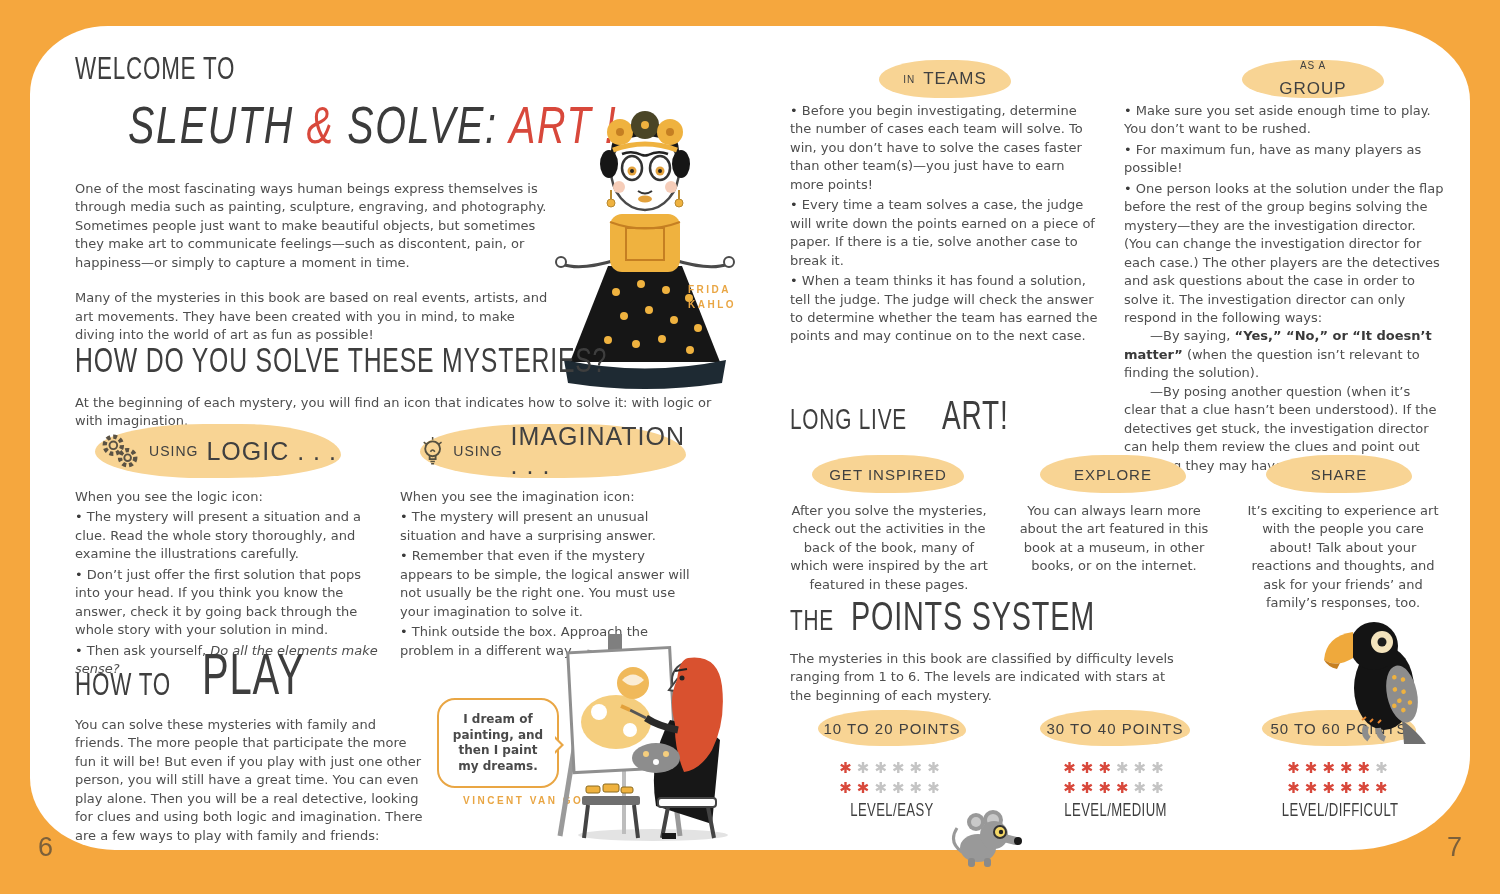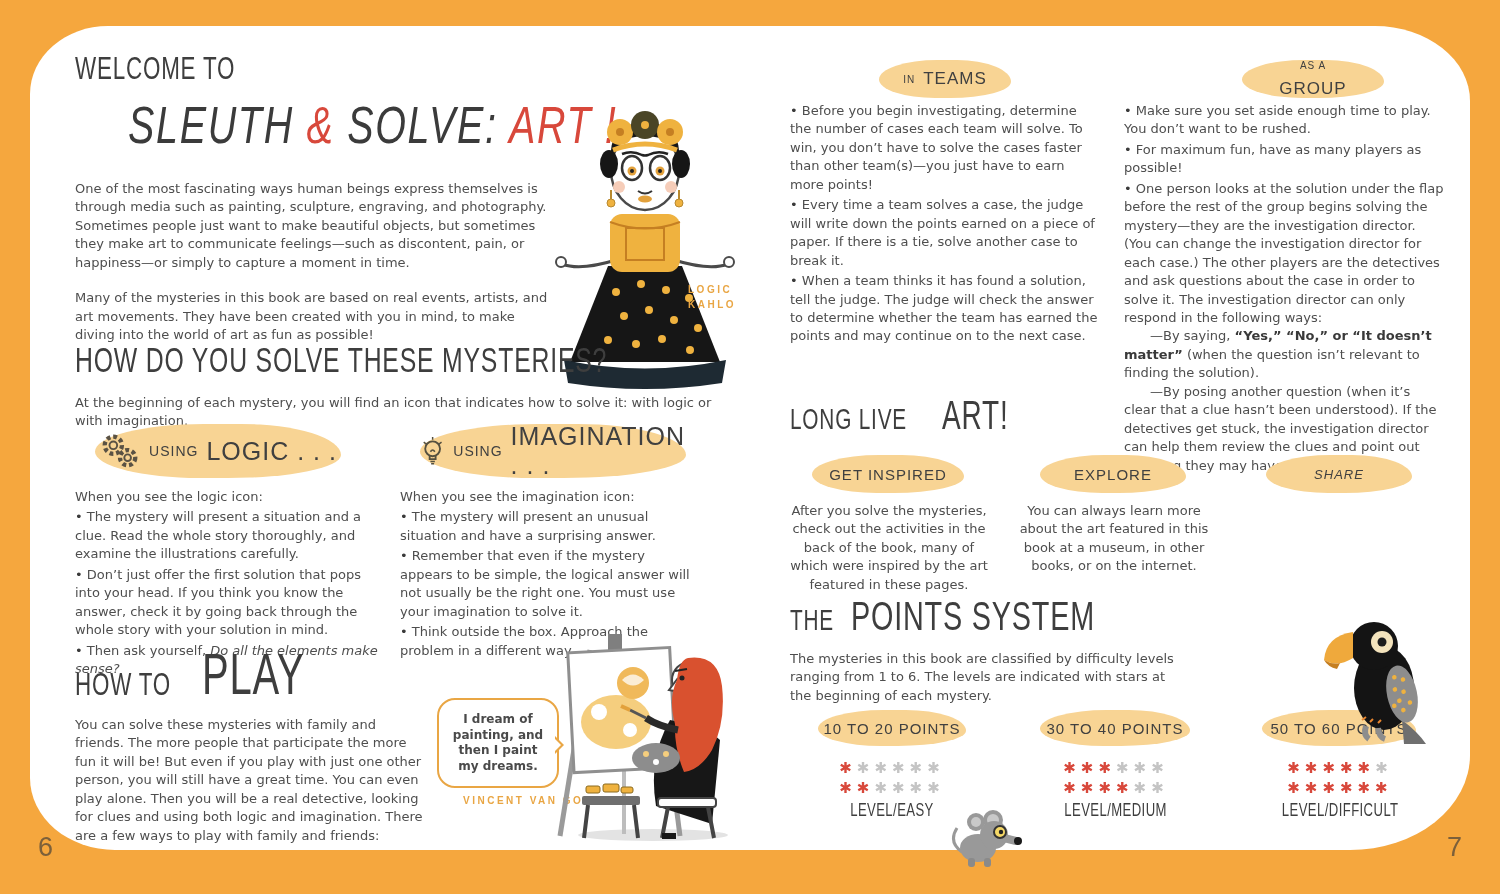--- a/index.html
+++ b/index.html
@@ -120,21 +120,21 @@
     <circle cx="67" cy="77" r="6" fill="#F6CDB9"></circle>
       <circle cx="119" cy="77" r="6" fill="#F6CDB9"></circle>
     <path d="M86 81 Q93 86 100 81" stroke="#333" stroke-width="2" fill="none"></path>
     <ellipse cx="93" cy="89" rx="7" ry="3.5" fill="#E2A13C"></ellipse>
     <line x1="59" y1="80" x2="59" y2="89" stroke="#B8892F" stroke-width="2"></line>
     <circle cx="59" cy="93" r="4" fill="#EFB23F" stroke="#B8892F"></circle>
     <line x1="127" y1="80" x2="127" y2="89" stroke="#B8892F" stroke-width="2"></line>
     <circle cx="127" cy="93" r="4" fill="#EFB23F" stroke="#B8892F"></circle>
   </svg>
   <div class="abs caption-orange" style="left:688px; top:282px;">
-    <div>LOGIC</div>
+    <div>FRIDA</div>
     <div>KAHLO</div>
   </div>
 
   <div class="abs" style="left:75px; top:345px;">
     <span class="hd" style="font-size:31px;">HOW DO YOU SOLVE THESE MYSTERIES?</span>
   </div>
   <div class="abs body-text" style="left:75px; top:394px; width:645px;">At the beginning of each mystery, you will find an icon that indicates how to solve it: with logic or with imagination.</div>
 
   <div class="abs blob" style="left:95px; top:424px; width:246px; height:54px;">
     <svg width="42" height="40" viewBox="0 0 44 40">
@@ -248,25 +248,26 @@
     <span class="hd" style="font-size:35px; margin-left:1px;">ART!</span>
   </div>
 
   <div class="abs blob small" style="left:812px; top:455px; width:152px; height:38px;">
     <span class="lg" style="font-size:15px;">GET INSPIRED</span>
   </div>
   <div class="abs blob small" style="left:1040px; top:455px; width:146px; height:38px;">
     <span class="lg" style="font-size:15px;">EXPLORE</span>
   </div>
   <div class="abs blob small" style="left:1266px; top:455px; width:146px; height:38px;">
-    <span class="lg" style="font-size:13px;font-style:italic;">SHARE</span>
+    <span class="lg" style="font-size:15px;">SHARE</span>
   </div>
 
   <div class="abs body-text center" style="left:786px; top:502px; width:206px;">After you solve the mysteries, check out the activities in the back of the book, many of which were inspired by the art featured in these pages.</div>
   <div class="abs body-text center" style="left:1014px; top:502px; width:200px;">You can always learn more about the art featured in this book at a museum, in other books, or on the internet.</div>
+  <div class="abs body-text center" style="left:1242px; top:502px; width:202px;">It’s exciting to experience art with the people you care about! Talk about your reactions and thoughts, and ask for your friends’ and family’s responses, too.</div>
 
   <div class="abs" style="left:790px; top:598px;">
     <span class="hd" style="font-size:26px;">THE</span>
     <span class="hd" style="font-size:36px; margin-left:1px;">POINTS SYSTEM</span>
   </div>
   <div class="abs body-text" style="left:790px; top:650px; width:400px;">The mysteries in this book are classified by difficulty levels ranging from 1 to 6. The levels are indicated with stars at the beginning of each mystery.</div>
 
   <div class="abs blob small" style="left:818px; top:710px; width:148px; height:36px;">
     <span class="lg" style="font-size:15px;">10 TO 20 POINTS</span>
   </div>

